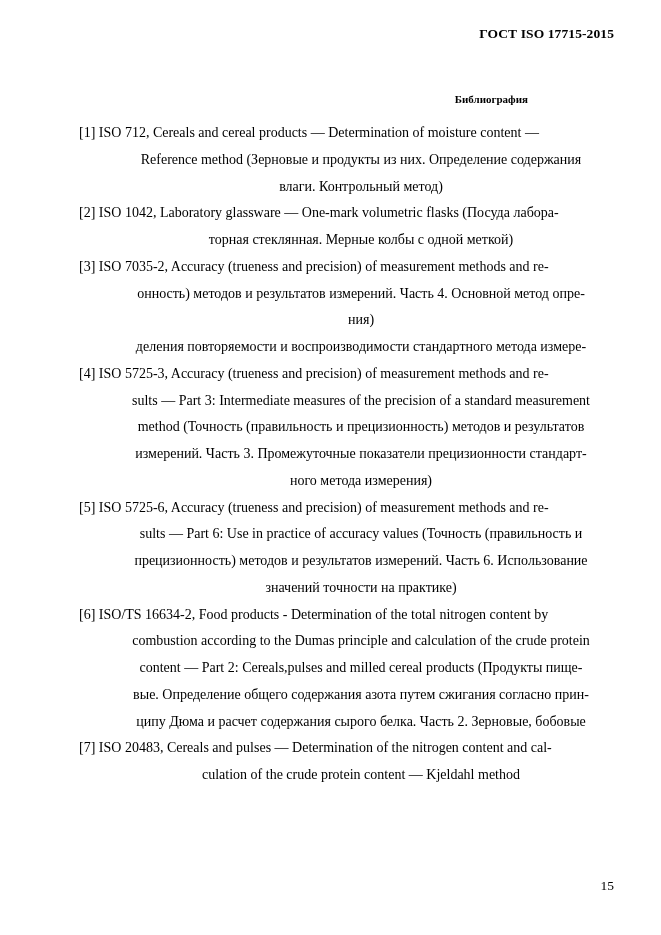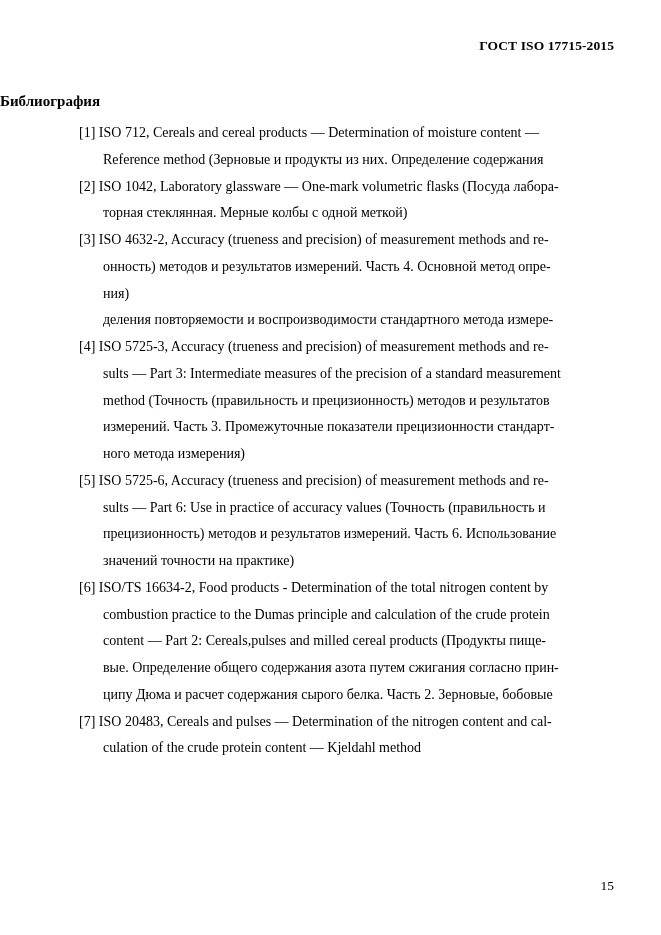--- a/index.html
+++ b/index.html
@@ -10,52 +10,53 @@
     body {
       width: 661px;
       height: 935px;
       position: relative;
       overflow: hidden;
       font-family: "Liberation Serif", "DejaVu Serif", serif;
       color: #000000;
     }
     .header {
       position: absolute;
-      top: 38px;
+      top: 26px;
       right: 47px;
       font-weight: bold;
       font-size: 13.5px;
       letter-spacing: 0.1px;
     }
     .title {
       position: absolute;
       top: 93px;
       left: 0;
       width: 528px;
-      text-align: left;
+      text-align: right;
       font-weight: bold;
-      font-size: 15px;
+      font-size: 11px;
     }
     .entries {
       position: absolute;
       top: 120px;
       left: 79px;
       width: 540px;
     }
     .entry {
       position: relative;
     }
     .line {
       height: 26.75px;
       line-height: 26.75px;
       font-size: 14px;
       white-space: nowrap;
     }
     .line.cont {
       padding-left: 24px;
+      text-align: center;
     }
     .page-number {
       position: absolute;
       top: 878px;
       right: 47px;
       font-size: 13.5px;
       margin-left: 44px;
     }
   </style>
 </head>
@@ -63,29 +64,30 @@
 
 <div class="header">ГОСТ ISO 17715-2015</div>
 
 <div class="title">Библиография</div>
 
 <div class="entries">
 
   <div class="entry">
     <div class="line">[1] ISO 712, Cereals and cereal products — Determination of moisture content —</div>
     <div class="line cont">Reference method (Зерновые и продукты из них. Определение содержания</div>
+    <div class="line cont">влаги. Контрольный метод)</div>
   </div>
 
   <div class="entry">
     <div class="line">[2] ISO 1042, Laboratory glassware — One-mark volumetric flasks (Посуда лабора-</div>
     <div class="line cont">торная стеклянная. Мерные колбы с одной меткой)</div>
   </div>
 
   <div class="entry">
-    <div class="line">[3] ISO 4632-2, Accuracy (trueness and precision) of measurement methods and re-</div>
+    <div class="line">[3] ISO 7035-2, Accuracy (trueness and precision) of measurement methods and re-</div>
     <div class="line cont">онность) методов и результатов измерений. Часть 4. Основной метод опре-</div>
     <div class="line cont">ния)</div>
     <div class="line cont">деления повторяемости и воспроизводимости стандартного метода измере-</div>
   </div>
 
   <div class="entry">
     <div class="line">[4] ISO 5725-3, Accuracy (trueness and precision) of measurement methods and re-</div>
     <div class="line cont">sults — Part 3: Intermediate measures of the precision of a standard measurement</div>
     <div class="line cont">method (Точность (правильность и прецизионность) методов и результатов</div>
     <div class="line cont">измерений. Часть 3. Промежуточные показатели прецизионности стандарт-</div>
@@ -94,21 +96,21 @@
 
   <div class="entry">
     <div class="line">[5] ISO 5725-6, Accuracy (trueness and precision) of measurement methods and re-</div>
     <div class="line cont">sults — Part 6: Use in practice of accuracy values (Точность (правильность и</div>
     <div class="line cont">прецизионность) методов и результатов измерений. Часть 6. Использование</div>
     <div class="line cont">значений точности на практике)</div>
   </div>
 
   <div class="entry">
     <div class="line">[6] ISO/TS 16634-2, Food products - Determination of the total nitrogen content by</div>
-    <div class="line cont">combustion practice to the Dumas principle and calculation of the crude protein</div>
+    <div class="line cont">combustion according to the Dumas principle and calculation of the crude protein</div>
     <div class="line cont">content — Part 2: Cereals,pulses and milled cereal products (Продукты пище-</div>
     <div class="line cont">вые. Определение общего содержания азота путем сжигания согласно прин-</div>
     <div class="line cont">ципу Дюма и расчет содержания сырого белка. Часть 2. Зерновые, бобовые</div>
   </div>
 
   <div class="entry">
     <div class="line">[7] ISO 20483, Cereals and pulses — Determination of the nitrogen content and cal-</div>
     <div class="line cont">culation of the crude protein content — Kjeldahl method</div>
   </div>
 </div>

